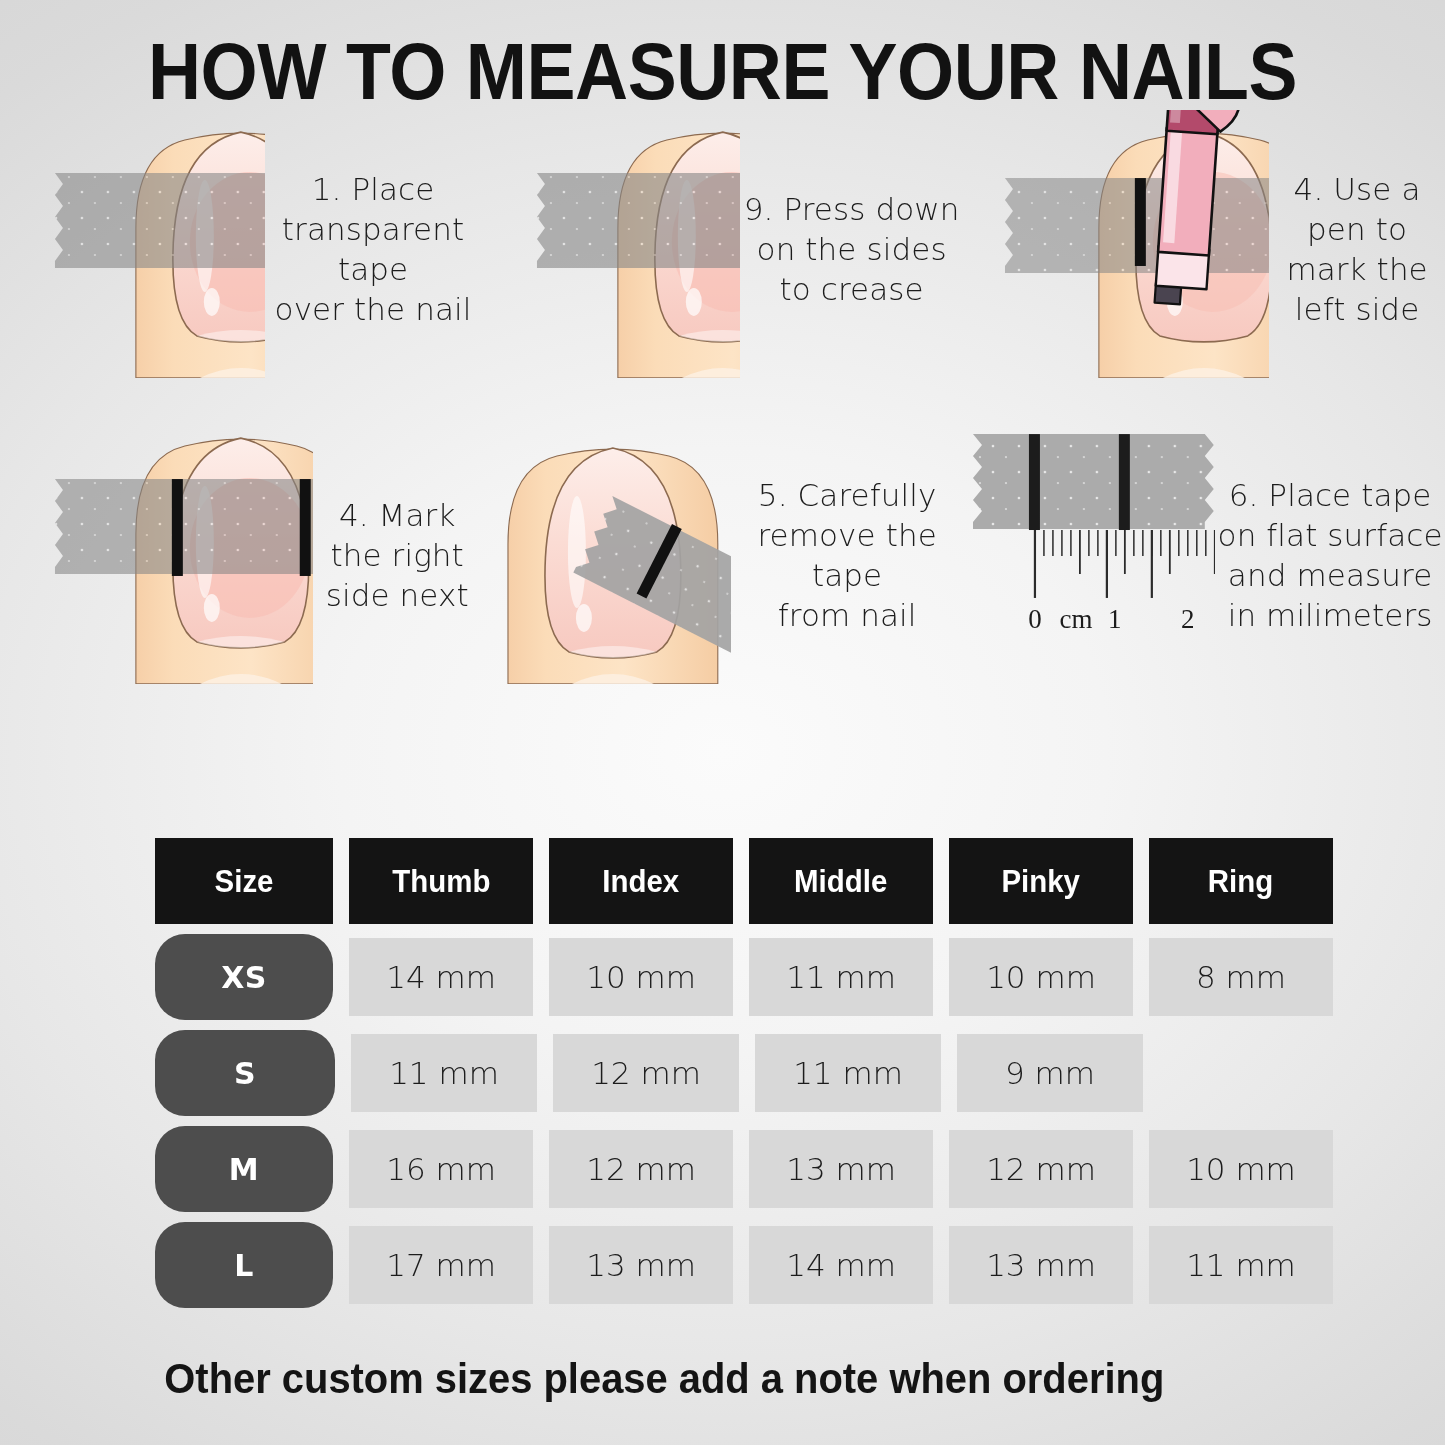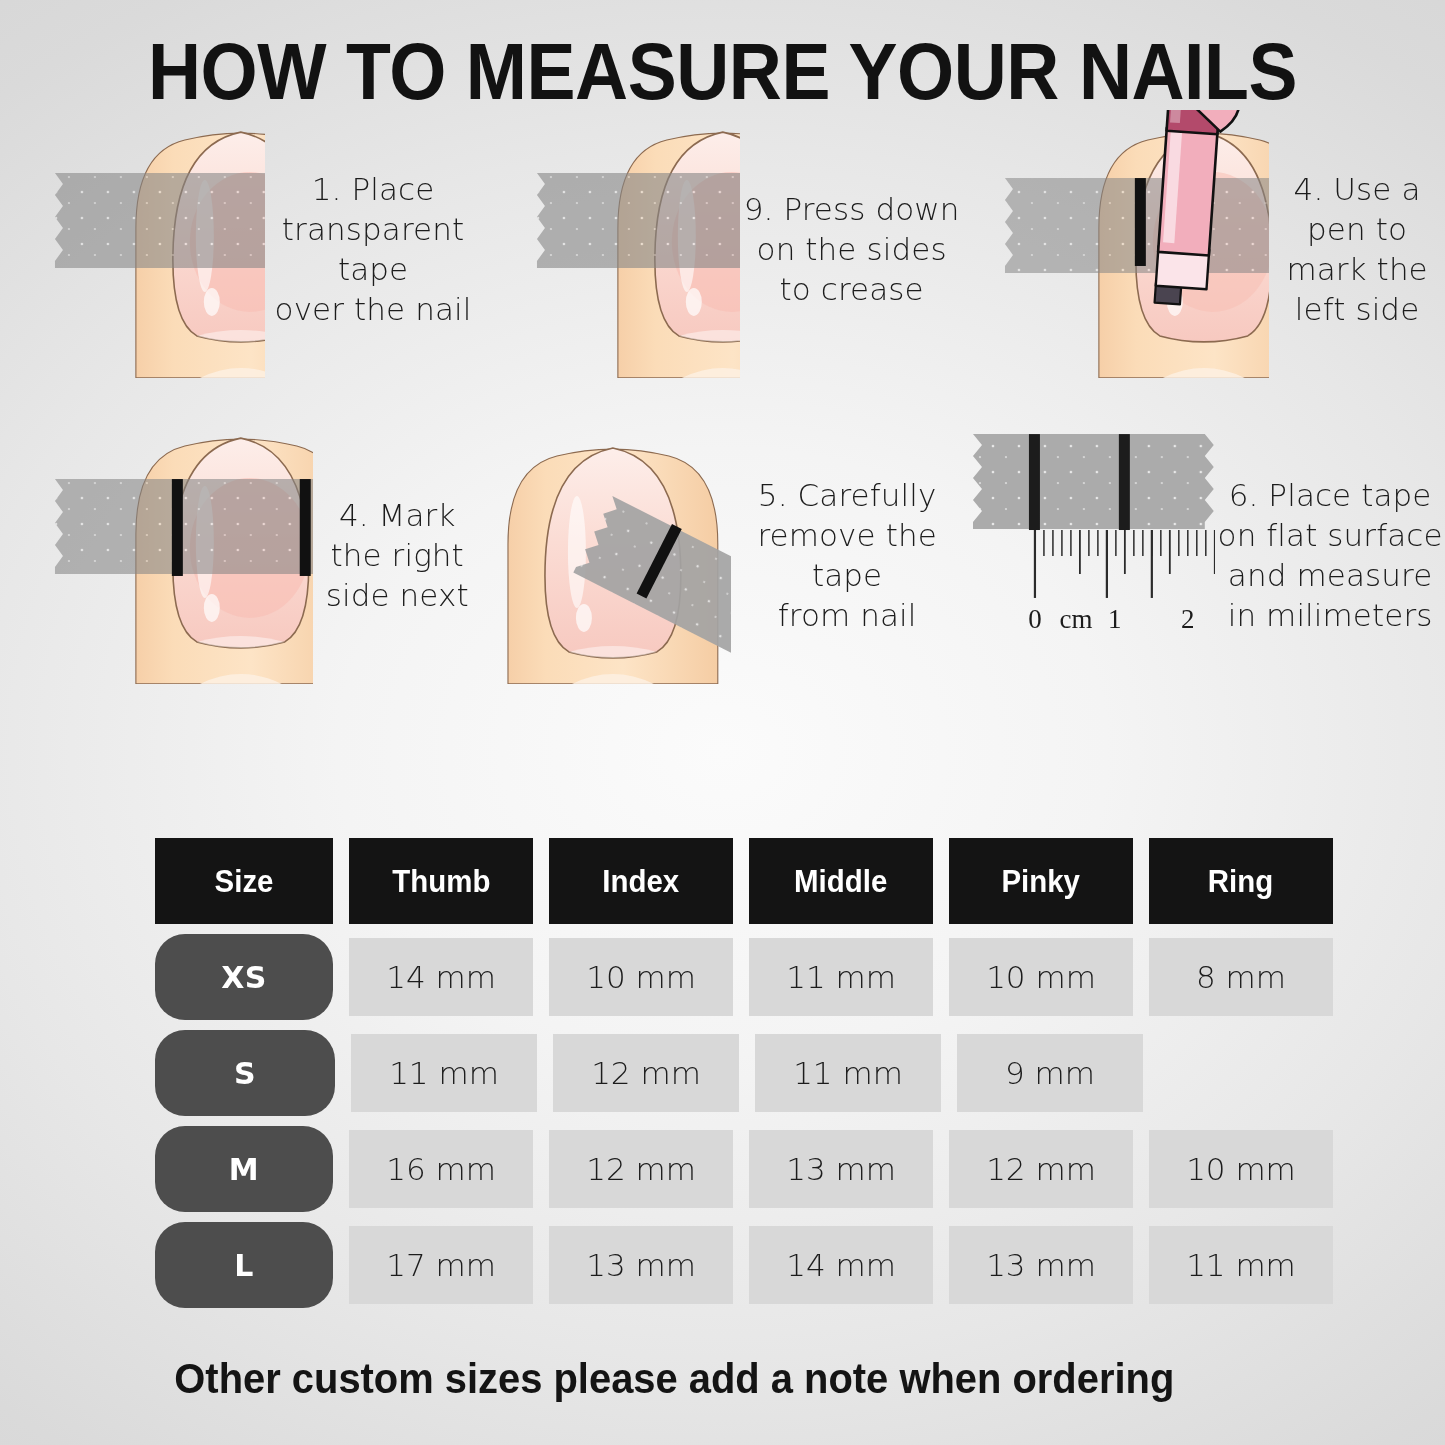--- a/index.html
+++ b/index.html
@@ -87,21 +87,21 @@
     border-radius:30px;
   }
   .datacell{
     background:#d8d8d8;color:#1c1c1c;font-weight:300;
     font-size:31px;
     font-family:"DejaVu Sans","Liberation Sans",sans-serif;
   }
   .trow.body .datacell{height:78px;margin-top:4px;}
 
   .footer{
-    position:absolute;left:17px;top:1355px;width:1314px;
+    position:absolute;left:7px;top:1355px;width:1314px;
     text-align:center;
     font-size:42px;font-weight:700;color:#141414;
     font-family:"Liberation Sans Narrow","Liberation Sans",sans-serif;
     white-space:nowrap;
   }
   .footer span{display:inline-block;transform:scaleX(0.95);}
 </style>
 </head>
 <body>
 

